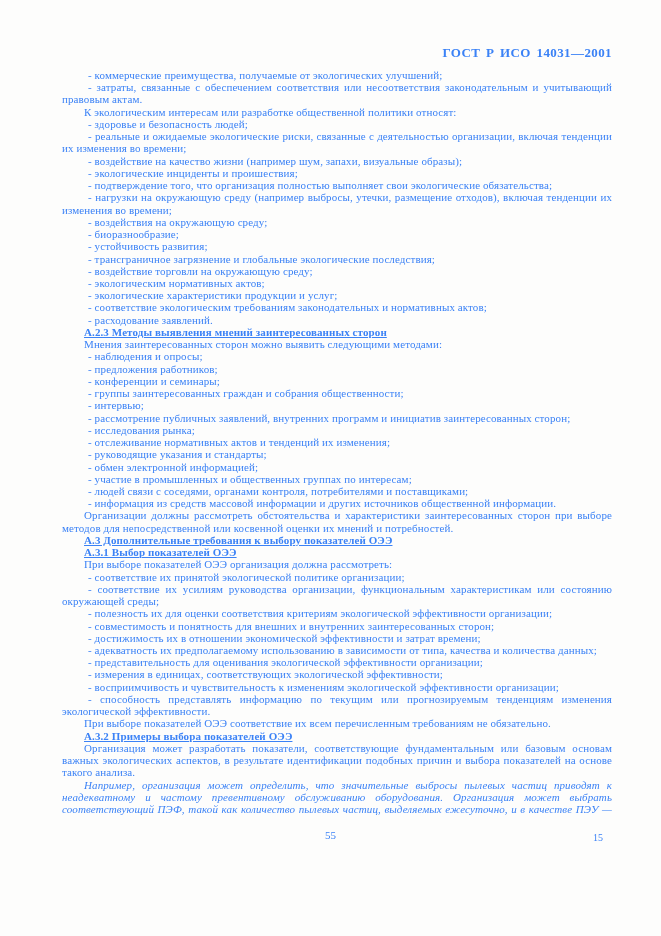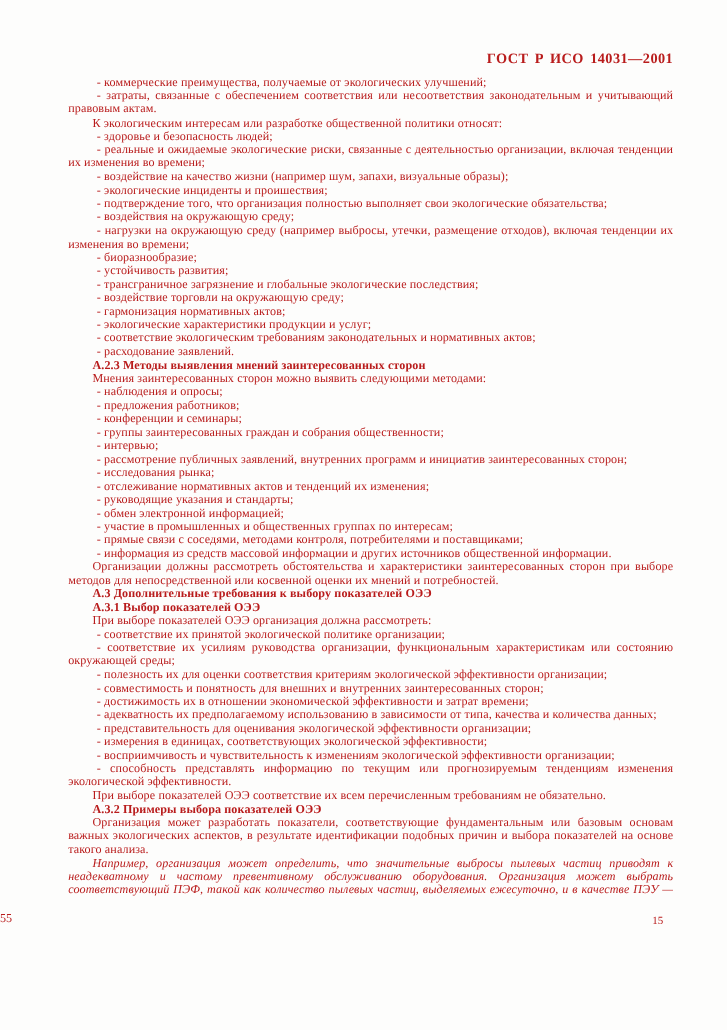--- a/index.html
+++ b/index.html
@@ -4,21 +4,21 @@
 <style>
   * { margin: 0; padding: 0; box-sizing: border-box; }
   html, body { background: #ffffff; }
   .page {
     position: relative;
     width: 661px;
     height: 936px;
     background: #fdfdfc;
     overflow: hidden;
     font-family: "Liberation Serif", "DejaVu Serif", serif;
-    color: #b91c1c;
+    color: #3b82f6;
   }
   .doc-header {
     position: absolute;
     top: 45px;
     left: 62px;
     width: 550px;
     text-align: right;
     font-weight: 700;
     font-size: 13px;
     letter-spacing: 0.4px;
@@ -31,28 +31,28 @@
     left: 62px;
     width: 550px;
     font-size: 11px;
     line-height: 12.23px;
     text-align: justify;
     letter-spacing: 0.1px;
   }
   .doc-body p { margin: 0; }
   p.bullet  { text-indent: 26px; }
   p.para    { text-indent: 22px; }
-  p.heading { text-indent: 22px; font-weight: 700; }
+  p.heading { text-indent: 22px; font-weight: 700; text-decoration: underline; }
   p.para-open { text-indent: 22px; text-align-last: justify; font-style: italic; }
   .footer-num-center {
     position: absolute;
     top: 829px;
     left: 0;
     width: 661px;
-    text-align: left;
+    text-align: center;
     font-size: 11px;
   }
   .footer-num-right {
     position: absolute;
     top: 832px;
     right: 58px;
     font-size: 10px;
   }
 </style>
 </head>
@@ -63,44 +63,44 @@
 
   <div class="doc-body" id="doc-body">
       <p class="bullet">- коммерческие преимущества, получаемые от экологических улучшений;</p>
       <p class="bullet">- затраты, связанные с обеспечением соответствия или несоответствия законодательным и учитывающий правовым актам.</p>
       <p class="para">К экологическим интересам или разработке общественной политики относят:</p>
       <p class="bullet">- здоровье и безопасность людей;</p>
       <p class="bullet">- реальные и ожидаемые экологические риски, связанные с деятельностью организации, включая тенденции их изменения во времени;</p>
       <p class="bullet">- воздействие на качество жизни (например шум, запахи, визуальные образы);</p>
       <p class="bullet">- экологические инциденты и проишествия;</p>
       <p class="bullet">- подтверждение того, что организация полностью выполняет свои экологические обязательства;</p>
+      <p class="bullet">- нагрузки на окружающую среду (например выбросы, утечки, размещение отходов), включая тенденции их изменения во времени;</p>
       <p class="bullet">- воздействия на окружающую среду;</p>
-      <p class="bullet">- нагрузки на окружающую среду (например выбросы, утечки, размещение отходов), включая тенденции их изменения во времени;</p>
       <p class="bullet">- биоразнообразие;</p>
       <p class="bullet">- устойчивость развития;</p>
       <p class="bullet">- трансграничное загрязнение и глобальные экологические последствия;</p>
       <p class="bullet">- воздействие торговли на окружающую среду;</p>
-      <p class="bullet">- гармонизация нормативных актов;</p>
+      <p class="bullet">- экологическим нормативных актов;</p>
       <p class="bullet">- экологические характеристики продукции и услуг;</p>
       <p class="bullet">- соответствие экологическим требованиям законодательных и нормативных актов;</p>
       <p class="bullet">- расходование заявлений.</p>
       <p class="heading">А.2.3 Методы выявления мнений заинтересованных сторон</p>
       <p class="para">Мнения заинтересованных сторон можно выявить следующими методами:</p>
       <p class="bullet">- наблюдения и опросы;</p>
       <p class="bullet">- предложения работников;</p>
       <p class="bullet">- конференции и семинары;</p>
       <p class="bullet">- группы заинтересованных граждан и собрания общественности;</p>
       <p class="bullet">- интервью;</p>
       <p class="bullet">- рассмотрение публичных заявлений, внутренних программ и инициатив заинтересованных сторон;</p>
       <p class="bullet">- исследования рынка;</p>
       <p class="bullet">- отслеживание нормативных актов и тенденций их изменения;</p>
       <p class="bullet">- руководящие указания и стандарты;</p>
       <p class="bullet">- обмен электронной информацией;</p>
       <p class="bullet">- участие в промышленных и общественных группах по интересам;</p>
-      <p class="bullet">- прямые связи с соседями, методами контроля, потребителями и поставщиками;</p>
+      <p class="bullet">- людей связи с соседями, органами контроля, потребителями и поставщиками;</p>
       <p class="bullet">- информация из средств массовой информации и других источников общественной информации.</p>
       <p class="para">Организации должны рассмотреть обстоятельства и характеристики заинтересованных сторон при выборе методов для непосредственной или косвенной оценки их мнений и потребностей.</p>
       <p class="heading">А.3 Дополнительные требования к выбору показателей ОЭЭ</p>
       <p class="heading">А.3.1 Выбор показателей ОЭЭ</p>
       <p class="para">При выборе показателей ОЭЭ организация должна рассмотреть:</p>
       <p class="bullet">- соответствие их принятой экологической политике организации;</p>
       <p class="bullet">- соответствие их усилиям руководства организации, функциональным характеристикам или состоянию окружающей среды;</p>
       <p class="bullet">- полезность их для оценки соответствия критериям экологической эффективности организации;</p>
       <p class="bullet">- совместимость и понятность для внешних и внутренних заинтересованных сторон;</p>
       <p class="bullet">- достижимость их в отношении экономической эффективности и затрат времени;</p>

